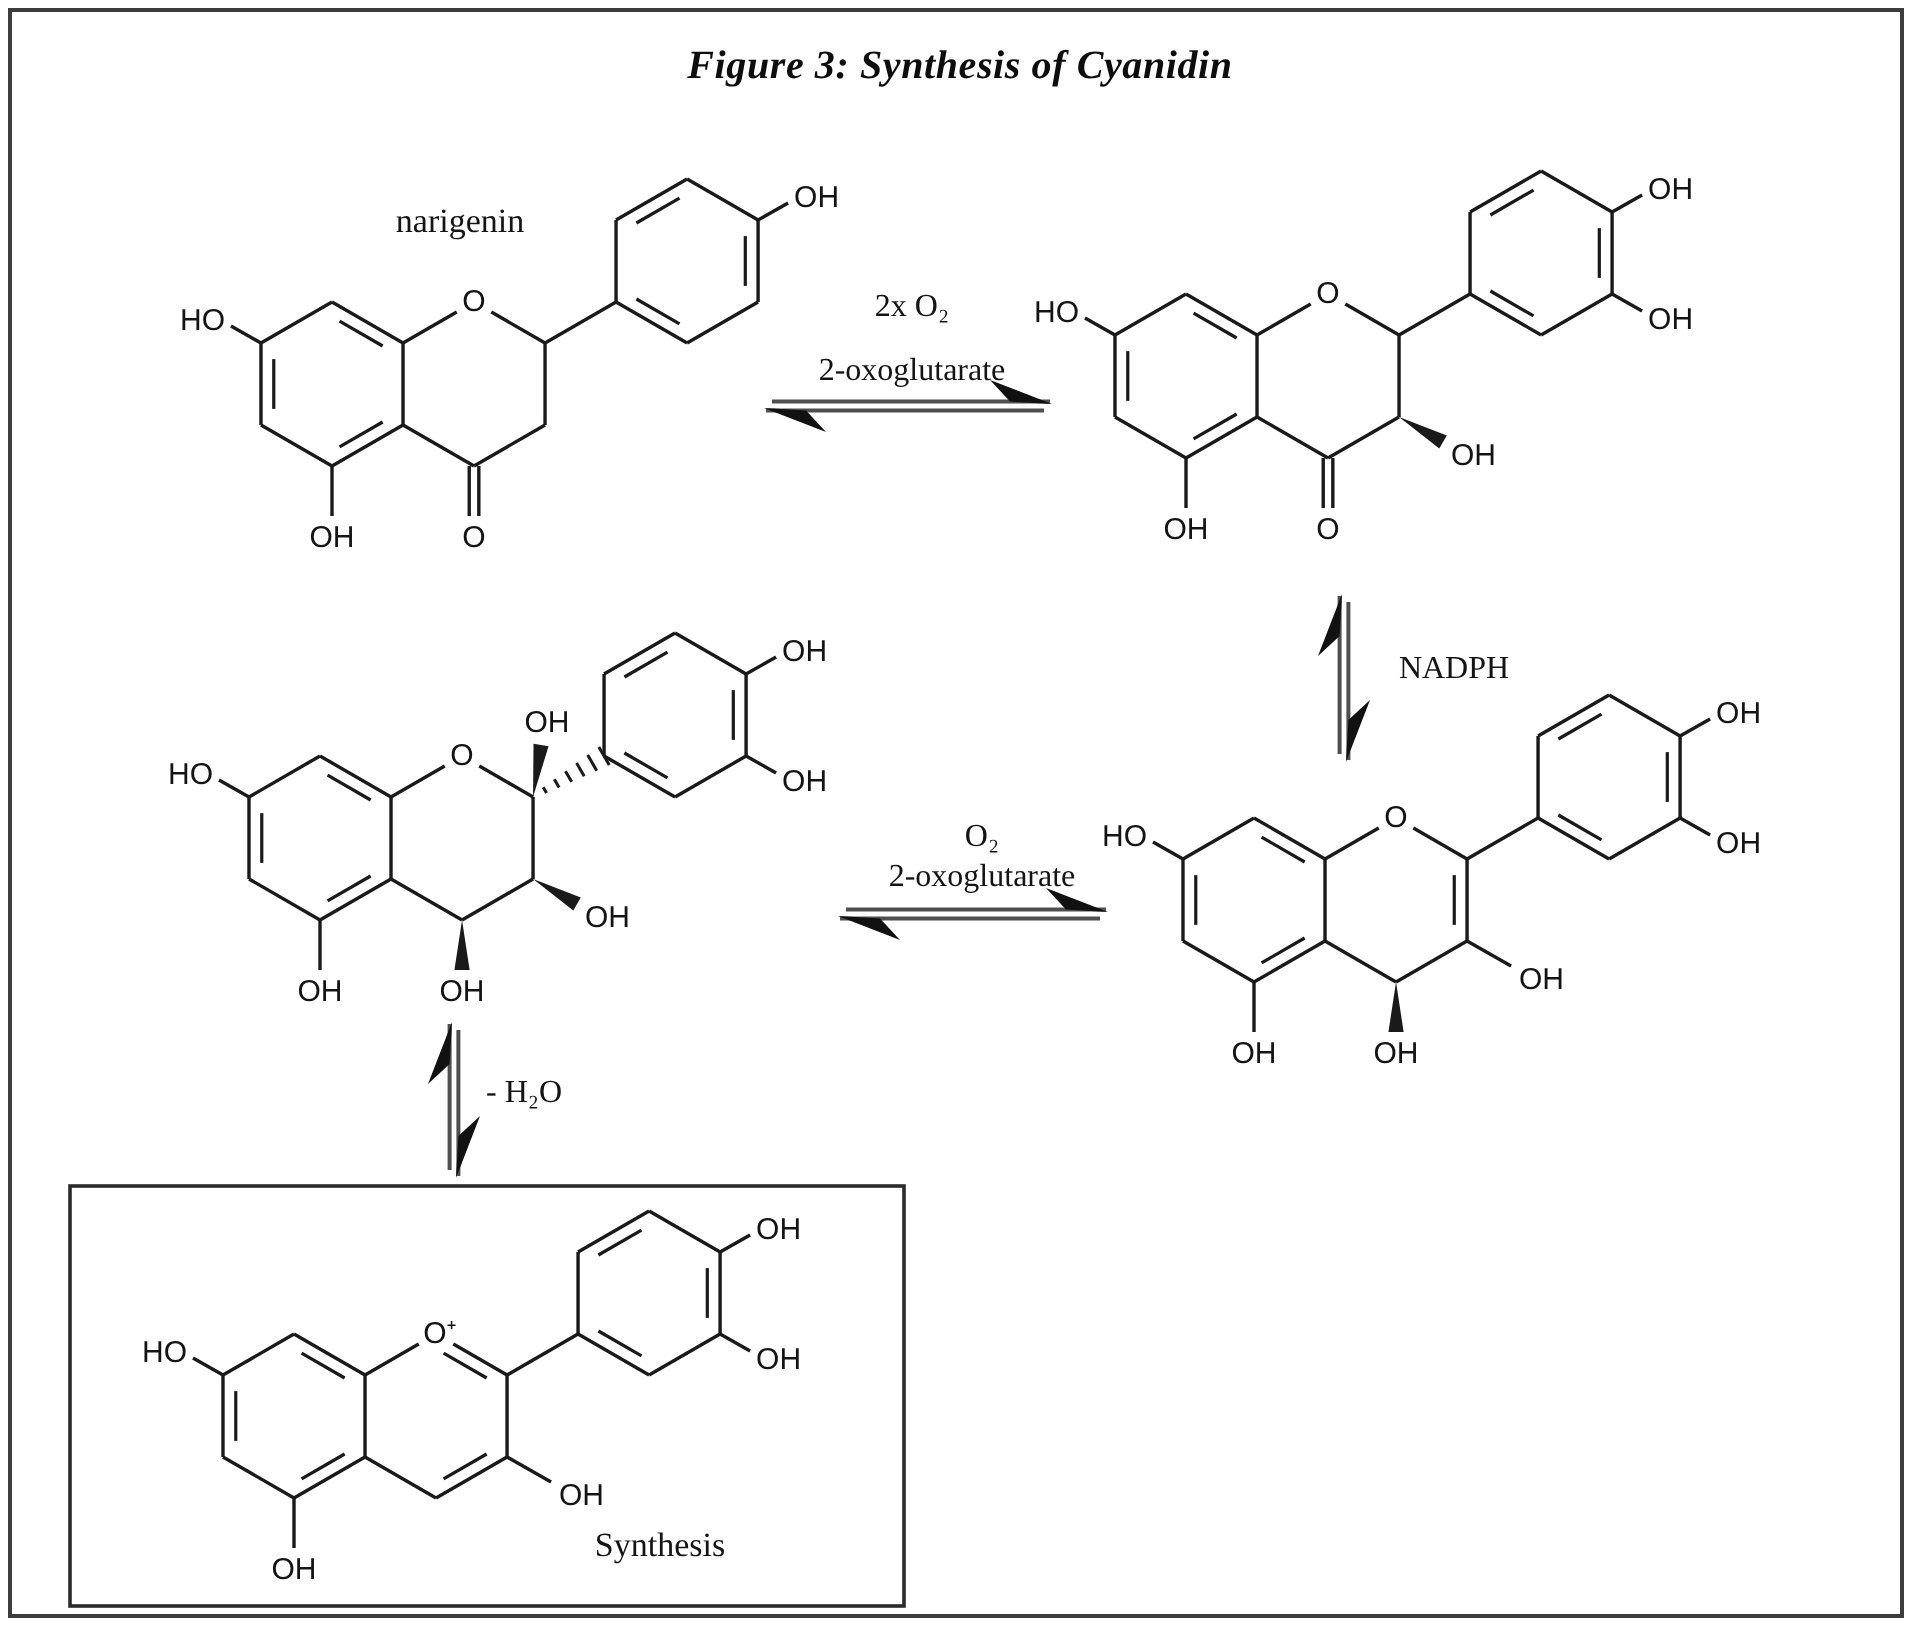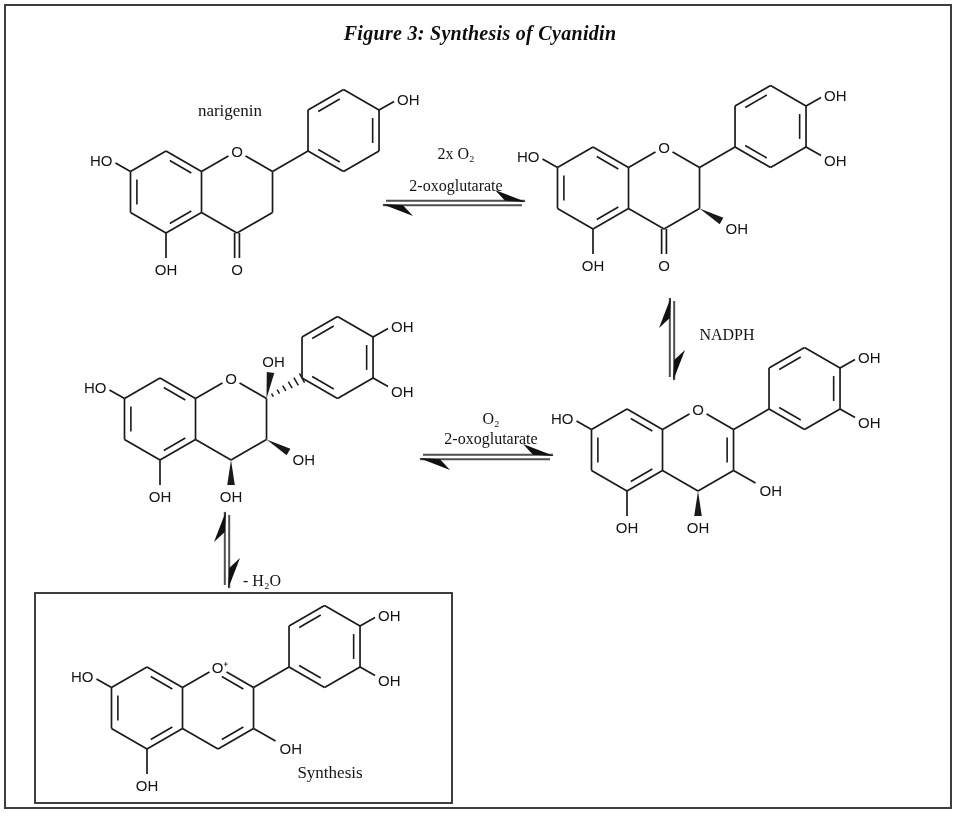--- a/index.html
+++ b/index.html
@@ -20,21 +20,21 @@
   .caption {
     position:absolute; transform:translate(-50%,-50%); white-space:nowrap;
     font-family:"Liberation Serif", serif; color:#141414; font-size:16px;
   }
   #cap-narigenin { left:230px; top:111px; font-size:17px; }
   #cap-step1-reagent  { left:456px; top:154px; }
   #cap-step1-cofactor { left:456px; top:186px; }
   #cap-nadph          { left:727px; top:335px;text-align:right; }
   #cap-step2-reagent  { left:491px; top:419px; }
   #cap-step2-cofactor { left:491px; top:439px; }
-  #cap-dehydration    { left:262px; top:547px;margin-top:34px; }
+  #cap-dehydration    { left:262px; top:547px; }
   #cap-cyanidin       { left:330px; top:773px; font-size:17px; }
   .atom {
     font-family:"Liberation Sans", sans-serif; font-size:15px; fill:#141414;
     paint-order:stroke; stroke:#ffffff; stroke-width:5px; stroke-linejoin:round;
   }
 </style>
 </head>
 <body>
 
 <div class="page">

